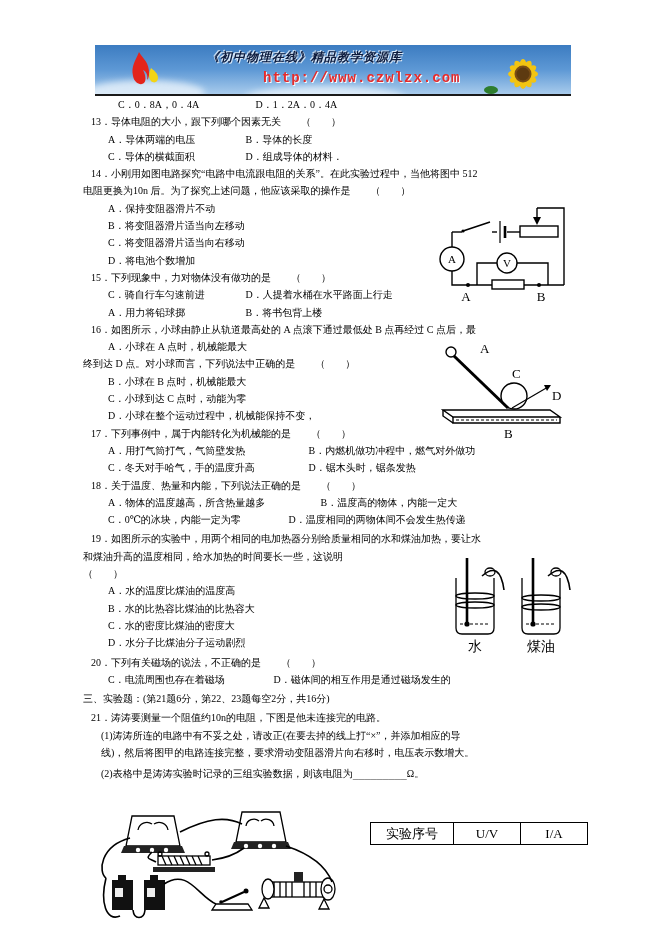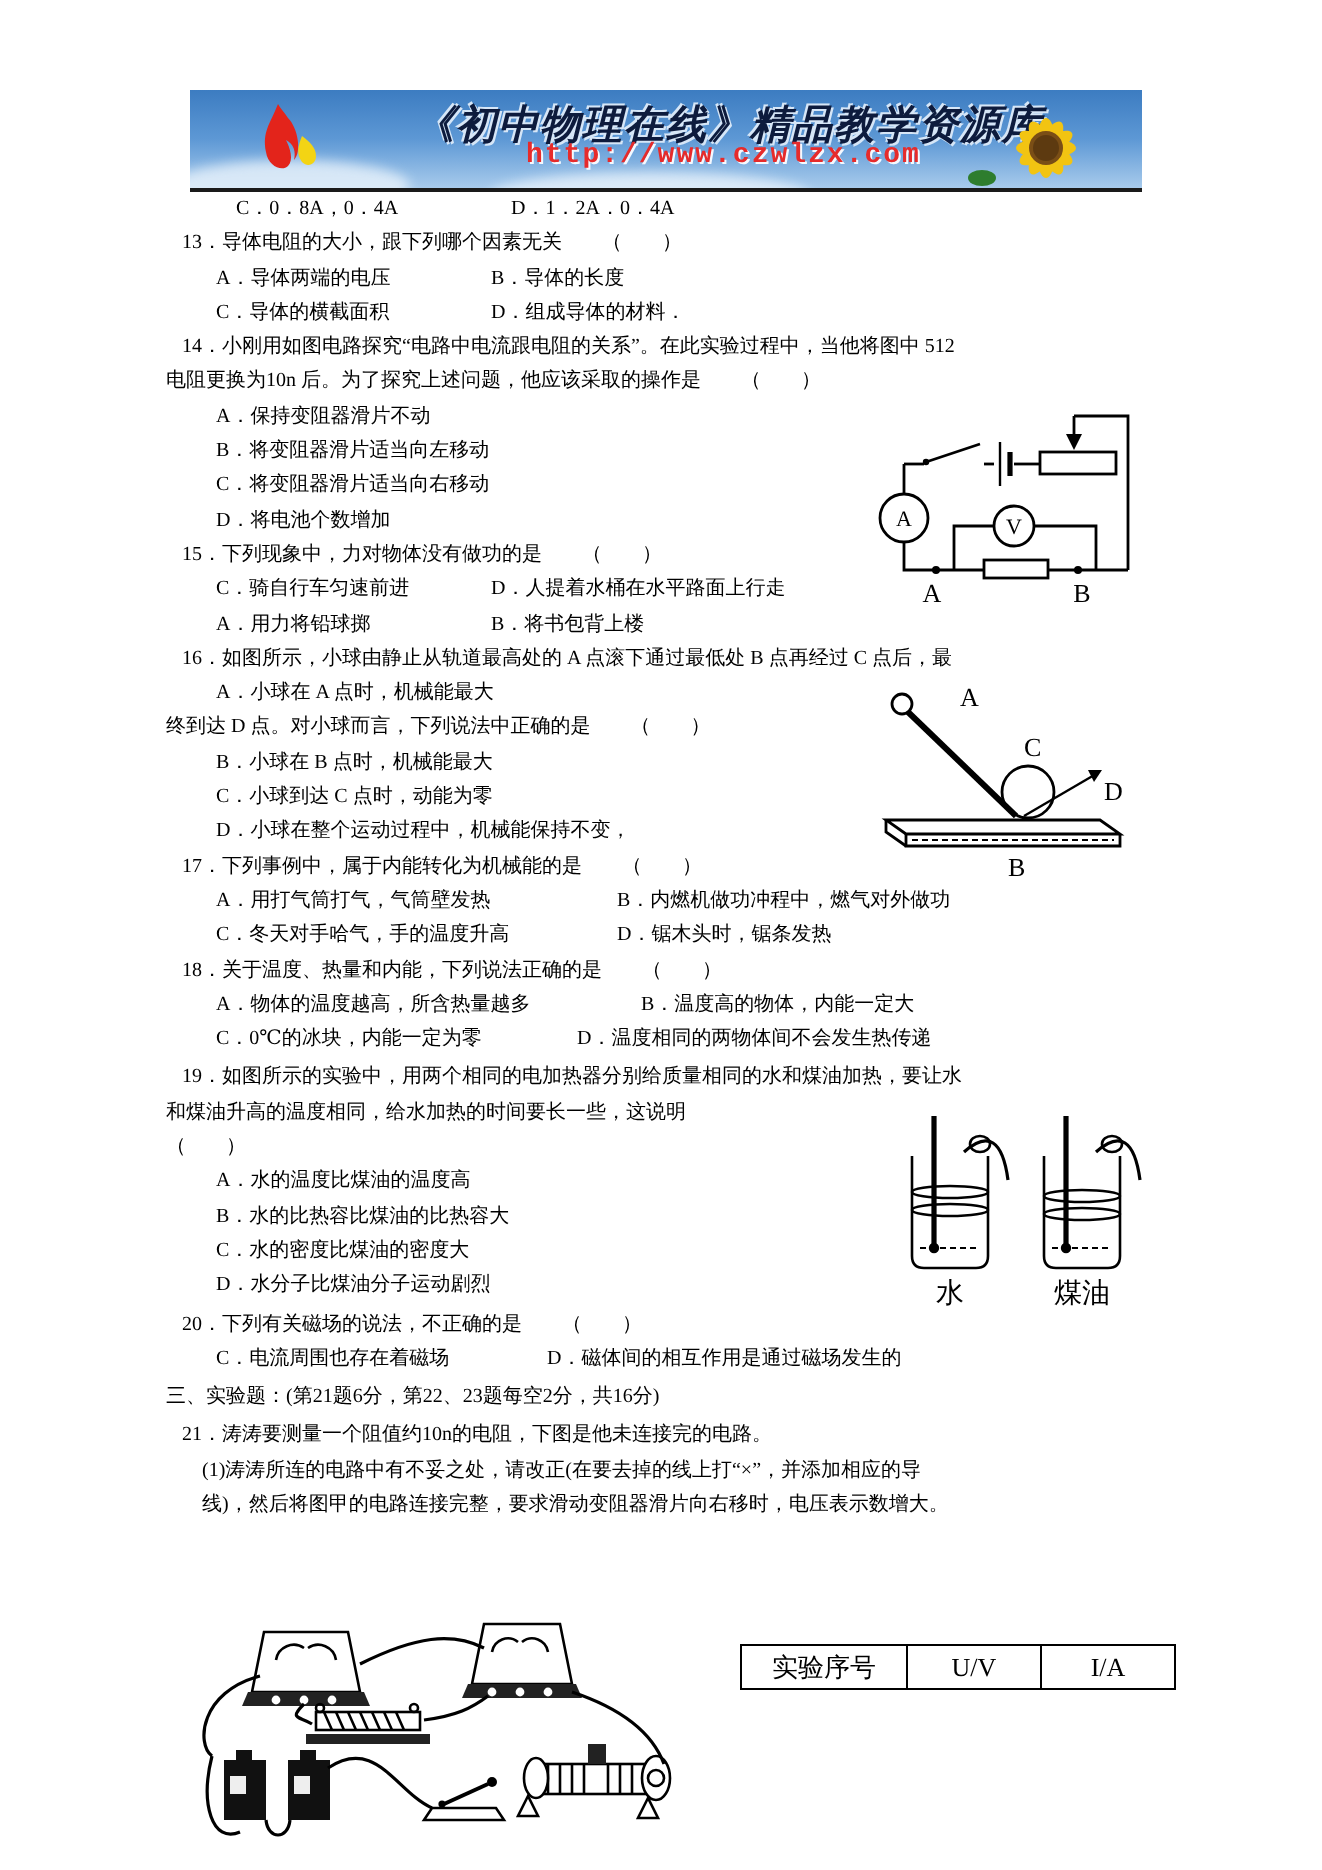--- a/index.html
+++ b/index.html
@@ -10,21 +10,21 @@
   }
   
   .banner {
     position:absolute; left:95px; top:45px; width:476px; height:49px;
     background:linear-gradient(180deg,#3c7cc1 0%,#5d98d5 50%,#a8cbec 100%);
     border-bottom:2px solid #1a1a1a; overflow:hidden;
   }
   .cloud { position:absolute; background:#e8f2fb; border-radius:50%; filter:blur(3px); opacity:.8; }
   .banner-title {
     position:absolute; left:112px; top:4px; font-weight:bold; font-style:italic;
-    font-size:20px; color:#0d1b3d; letter-spacing:1px; white-space:nowrap;
+    font-size:12px; color:#0d1b3d; letter-spacing:1px; white-space:nowrap;
     text-shadow:1px 1px 0 #d6e6f7,-1px -1px 0 #d6e6f7;
   }
   .banner-url {
     position:absolute; left:168px; top:25px; font-weight:bold; font-size:14px;
     color:#e62b2b; letter-spacing:1px; white-space:nowrap;
     font-family:"Liberation Mono","DejaVu Sans Mono",monospace;
     text-shadow:1px 1px 0 #f4f9ff;
   }
   .banner-logo { position:absolute; left:30px; top:5px; }
   .banner-sunflower { position:absolute; right:18px; top:7px; }
@@ -172,20 +172,23 @@
     <div class="ln stem mt2">20．下列有关磁场的说法，不正确的是　　（　　）</div>
     <div class="ln opt">
       <span class="first w163">C．电流周围也存在着磁场</span>
       <span>D．磁体间的相互作用是通过磁场发生的</span>
     </div>
 
     <div class="ln cont mt2">三、实验题：(第21题6分，第22、23题每空2分，共16分)</div>
     <div class="ln stem mt2">21．涛涛要测量一个阻值约10n的电阻，下图是他未连接完的电路。</div>
     <div class="ln sub">(1)涛涛所连的电路中有不妥之处，请改正(在要去掉的线上打“×”，并添加相应的导</div>
     <div class="ln sub">线)，然后将图甲的电路连接完整，要求滑动变阻器滑片向右移时，电压表示数增大。</div>
+    <div class="ln sub mt4">
+      <span>(2)表格中是涛涛实验时记录的三组实验数据，则该电阻为</span><span class="blank">_________</span><span>Ω。</span>
+    </div>
   </div>
 
   <div class="fig" style="left:420px; top:200px;">
     <svg width="160" height="115" viewBox="0 0 160 115" fill="none" stroke="#000" stroke-width="1.4">
       <path d="M32,32 H42"></path>
       <circle cx="43" cy="31" r="1.6" fill="#000" stroke="none"></circle>
       <path d="M43,31 L70,22"></path>
       <path d="M72,32 H77"></path>
       <path d="M80,21 V43" stroke-width="1.2"></path>
       <path d="M85,26 V38" stroke-width="2.6"></path>

